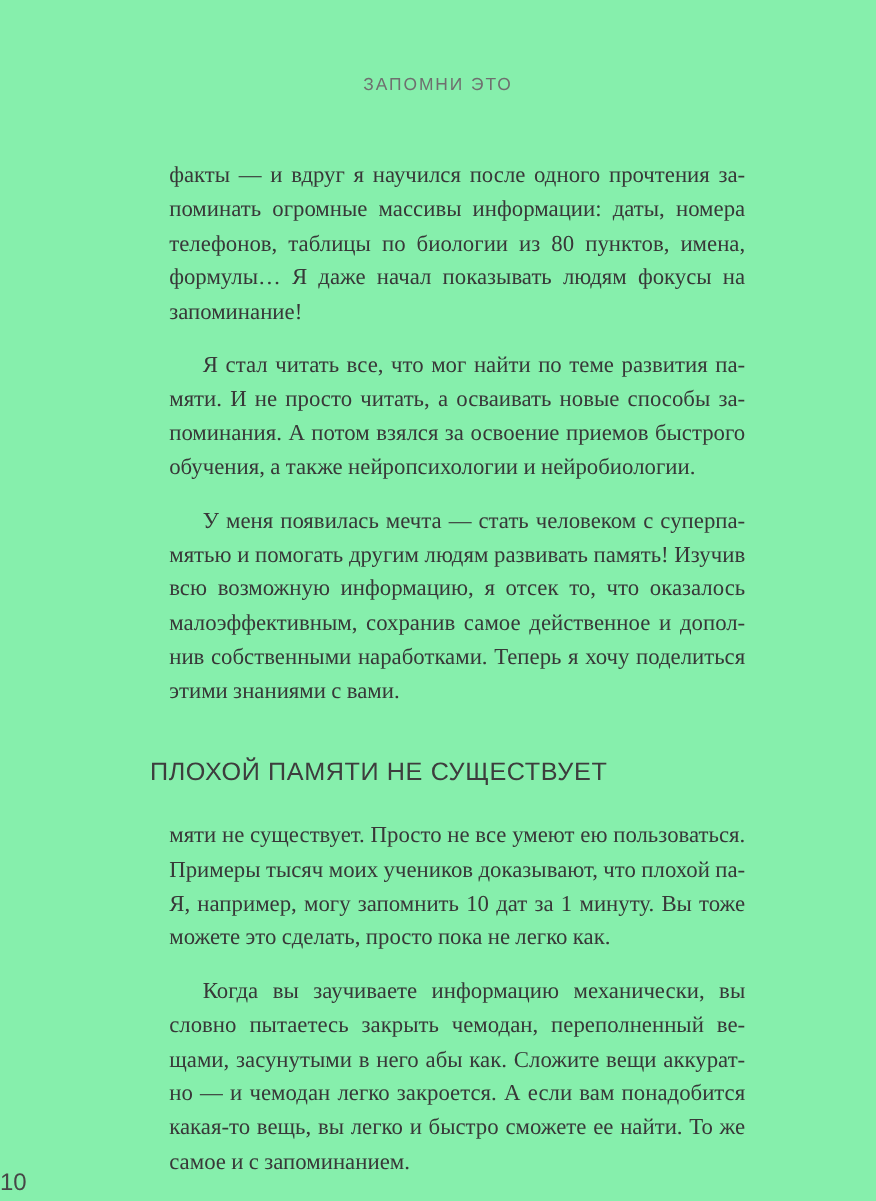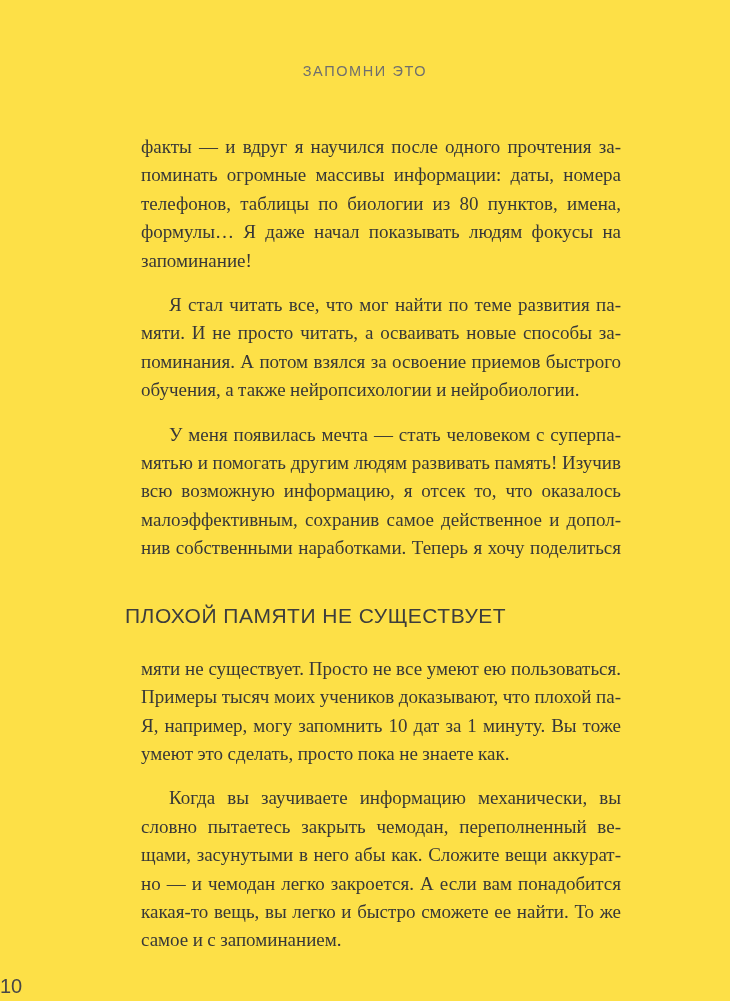--- a/index.html
+++ b/index.html
@@ -4,21 +4,21 @@
 <style>
   html, body {
     margin: 0;
     padding: 0;
     background: #ffffff;
   }
   .page {
     position: relative;
     width: 730px;
     height: 1001px;
-    background: #fde047;
+    background: #86efac;
     overflow: hidden;
     font-family: "Liberation Serif", serif;
   }
   .running-header {
     position: absolute;
     top: 62px;
     left: 0;
     width: 100%;
     text-align: center;
     font-family: "Liberation Sans", sans-serif;
@@ -97,29 +97,30 @@
         <span class="pline">поминания. А потом взялся за освоение приемов быстрого</span>
         <span class="pline lastline">обучения, а также нейропсихологии и нейробиологии.</span>
       </p>
 
     <p class="para">
         <span class="pline firstline">У меня появилась мечта — стать человеком с суперпа-</span>
         <span class="pline">мятью и помогать другим людям развивать память! Изучив</span>
         <span class="pline">всю возможную информацию, я отсек то, что оказалось</span>
         <span class="pline">малоэффективным, сохранив самое действенное и допол-</span>
         <span class="pline">нив собственными наработками. Теперь я хочу поделиться</span>
+        <span class="pline lastline">этими знаниями с вами.</span>
       </p>
 
     <h2 class="section-heading">ПЛОХОЙ ПАМЯТИ НЕ СУЩЕСТВУЕТ</h2>
 
     <p class="para">
         <span class="pline">мяти не существует. Просто не все умеют ею пользоваться.</span>
         <span class="pline">Примеры тысяч моих учеников доказывают, что плохой па-</span>
         <span class="pline">Я, например, могу запомнить 10 дат за 1 минуту. Вы тоже</span>
-        <span class="pline lastline">умеют это сделать, просто пока не знаете как.</span>
+        <span class="pline lastline">можете это сделать, просто пока не легко как.</span>
       </p>
 
     <p class="para">
         <span class="pline firstline">Когда вы заучиваете информацию механически, вы</span>
         <span class="pline">словно пытаетесь закрыть чемодан, переполненный ве-</span>
         <span class="pline">щами, засунутыми в него абы как. Сложите вещи аккурат-</span>
         <span class="pline">но — и чемодан легко закроется. А если вам понадобится</span>
         <span class="pline">какая-то вещь, вы легко и быстро сможете ее найти. То же</span>
         <span class="pline lastline">самое и с запоминанием.</span>
       </p>

